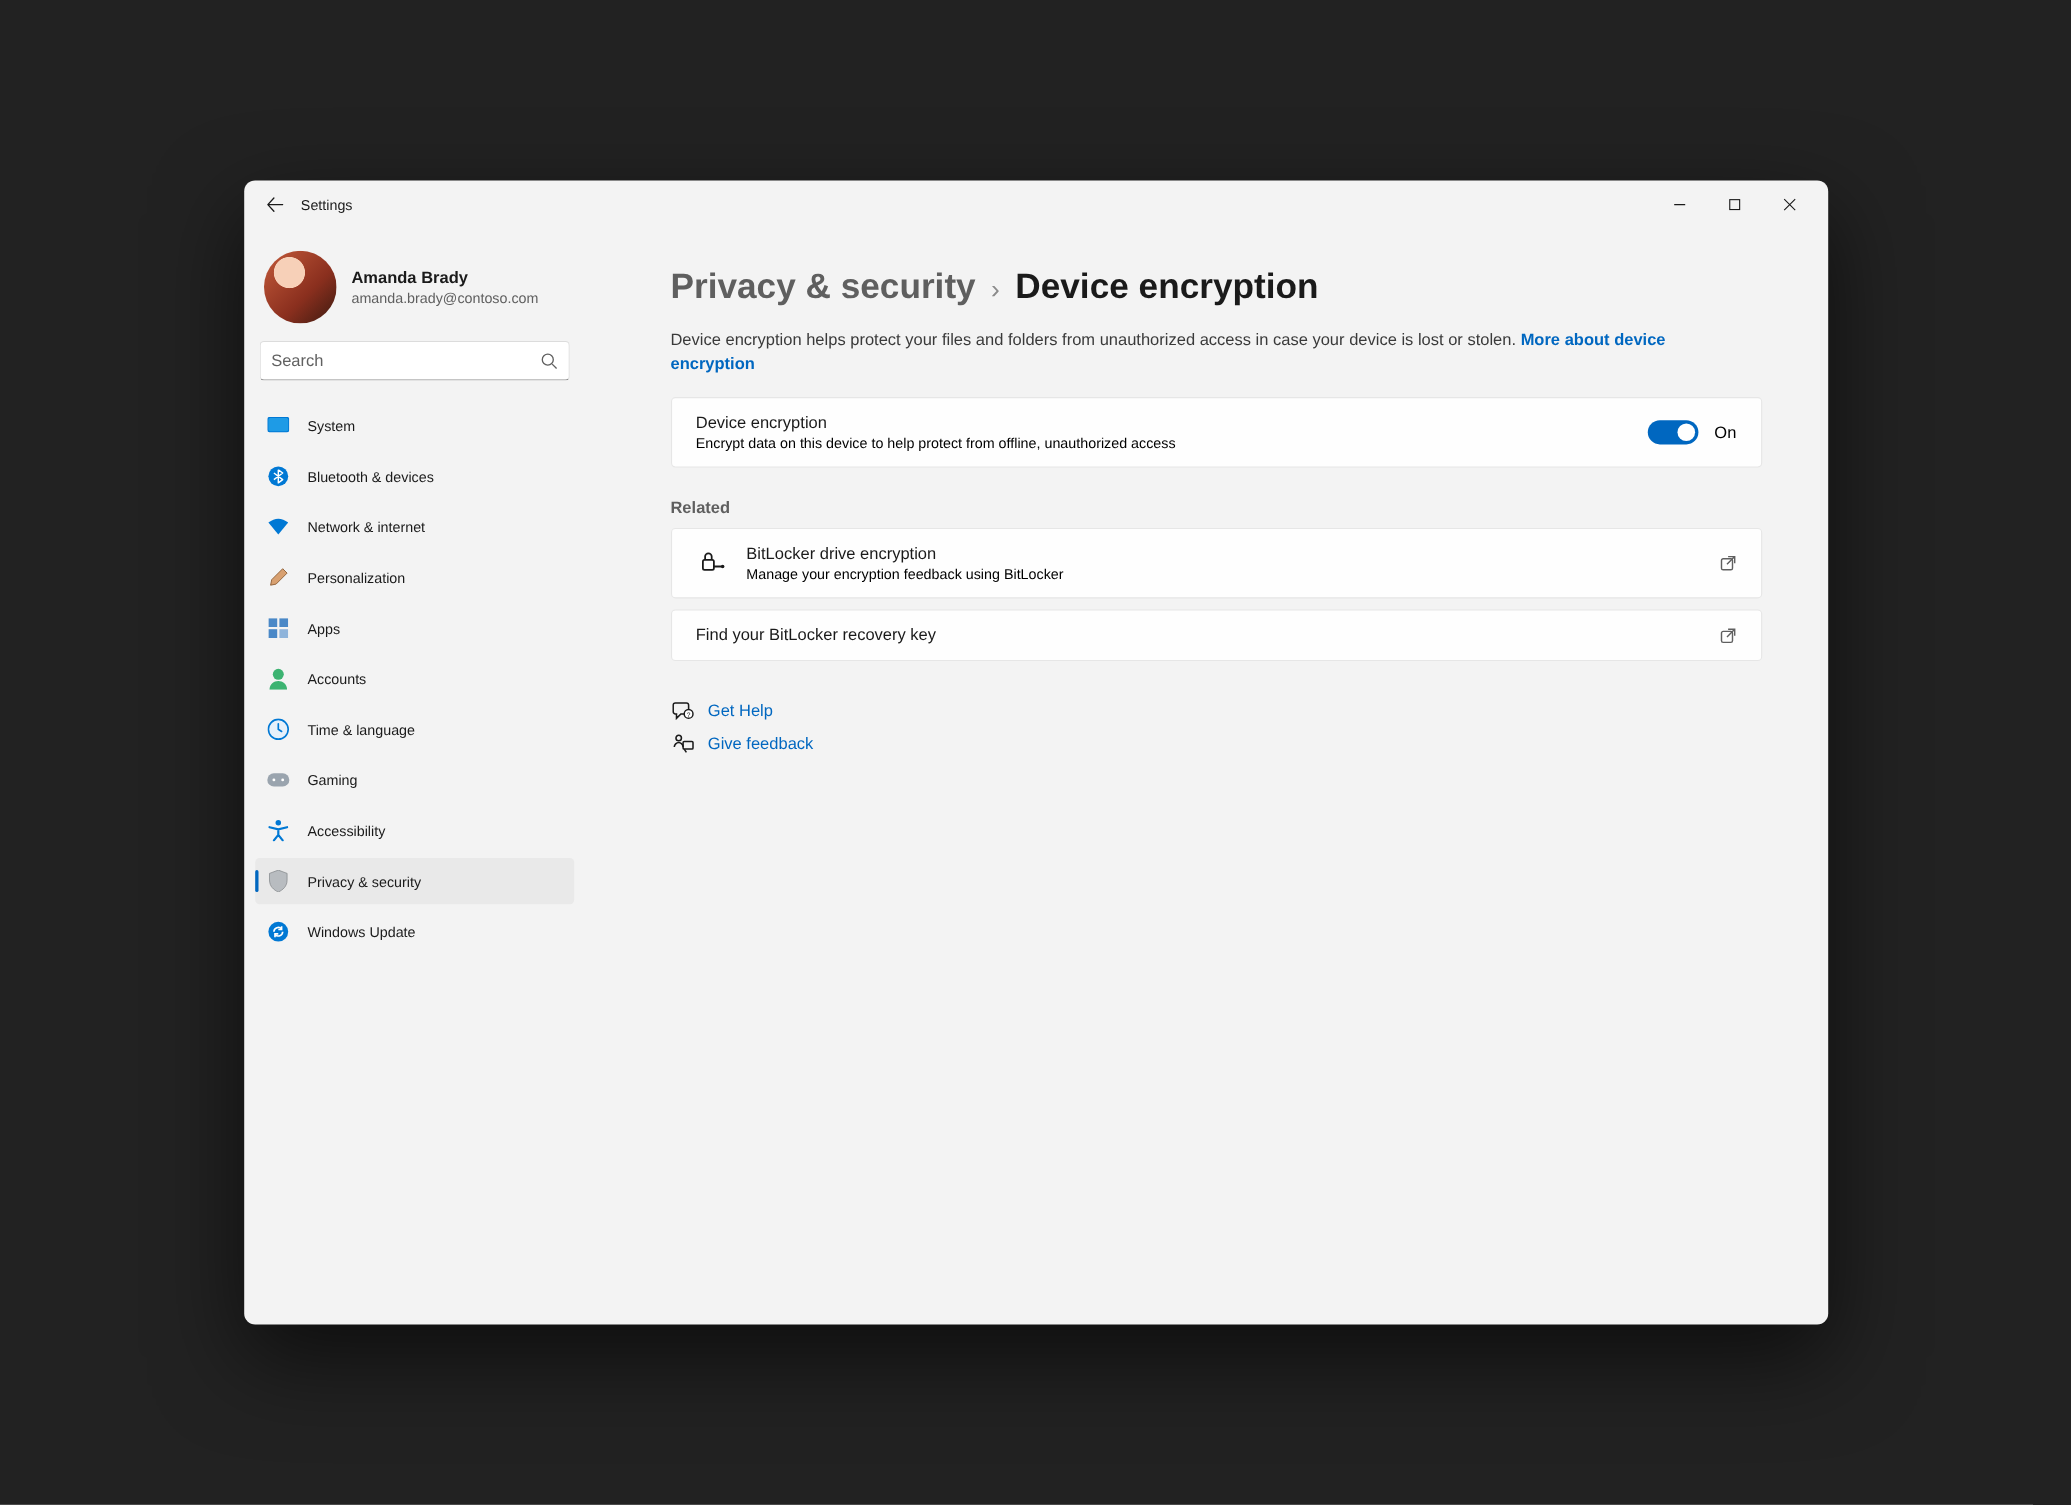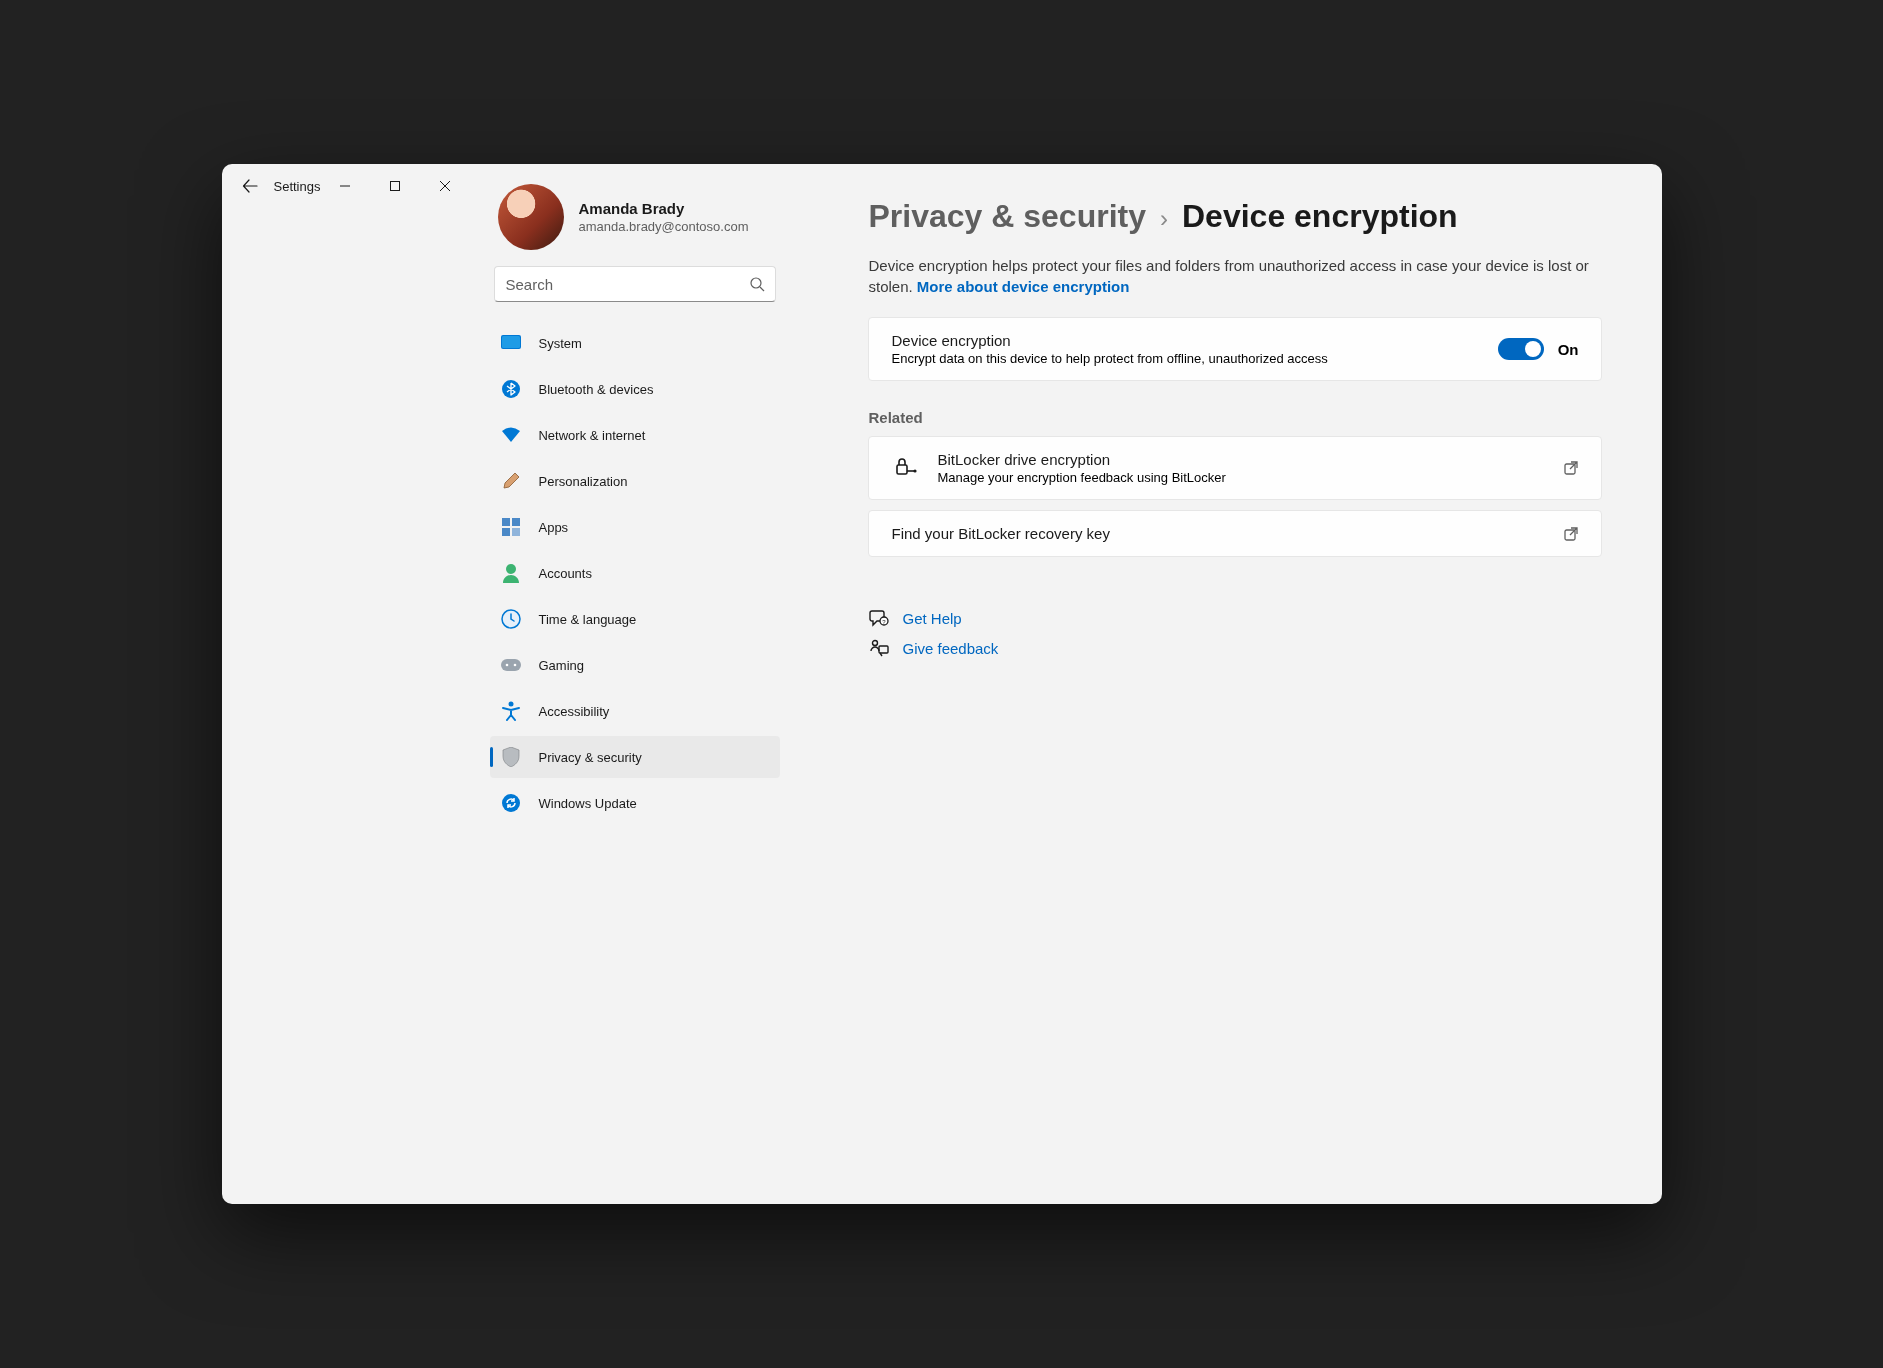--- a/index.html
+++ b/index.html
@@ -11,20 +11,21 @@
   align-items: center;
   min-height: 100vh;
   padding: 40px;
 }
 .window {
   width: 1440px;
   height: 1040px;
   background: #f3f3f3;
   border-radius: 10px;
   display: flex;
+  flex-direction: column;
   box-shadow: 0 30px 80px rgba(0,0,0,0.6);
   overflow: hidden;
 }
 .titlebar {
   height: 44px;
   display: flex;
   align-items: center;
   padding: 0 10px;
 }
 .back-btn {
@@ -149,30 +150,30 @@
   border-radius: 22px;
   position: relative;
 }
 .toggle::after {
   content: "";
   position: absolute;
   right: 3px; top: 3px;
   width: 16px; height: 16px;
   background: #fff; border-radius: 50%;
 }
-.toggle-label { font-size: 15px; font-weight: bold; }
+.toggle-label { font-size: 15px; }
 
 .section-label {
   font-size: 15px; font-weight: 600; color: #5f5f5f;
   margin: 28px 0 10px;
 }
 .card-icon { width: 26px; margin-right: 20px; display: flex; align-items: center; justify-content: center; }
 .ext-icon { color: #5f5f5f; display:flex; align-items:center; }
 
-.footer-links { margin-top: 46px; }
+.footer-links { margin-top: 30px; }
 .footer-link {
   display: flex; align-items: center; gap: 12px;
   padding: 6px 0; font-size: 15px;
 }
 .footer-link .link-text { color: #0067c0; }
 .footer-link-icon { width: 22px; display: flex; align-items:center; justify-content:center; color:#1a1a1a; }
 
 svg { display: block; }
 </style>
 </head>

